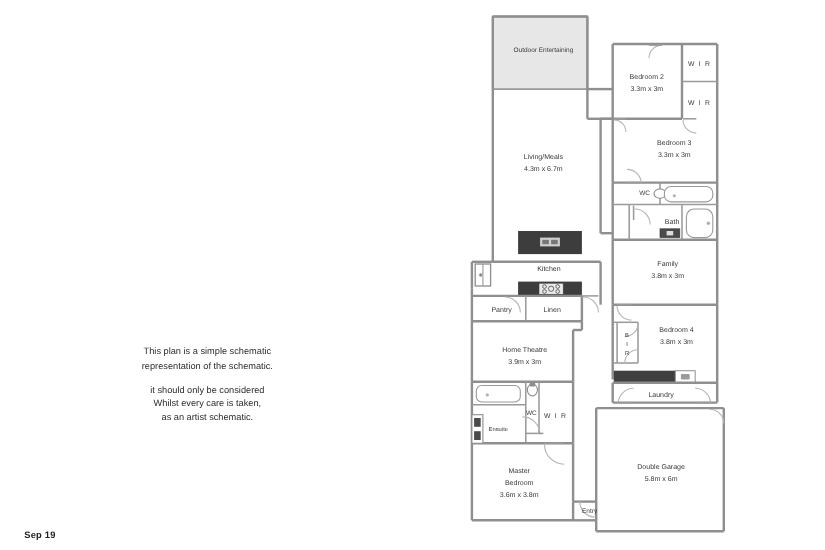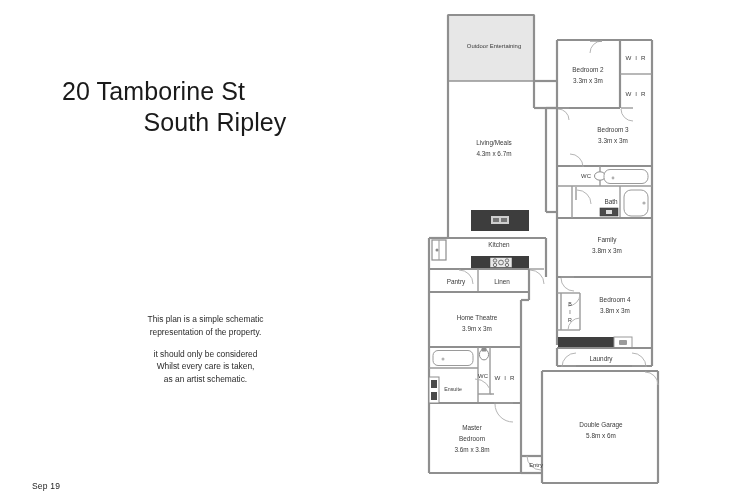--- a/index.html
+++ b/index.html
@@ -21,35 +21,35 @@
     font-size:25px;
     line-height:1.22;
     font-weight:400;
     letter-spacing:0.1px;
   }
   .title-line1{display:block;}
   .title-line2{display:block;text-align:center;padding-left:6px;}
 
   .disclaimer{
     position:absolute;
-    left:108px; top:313px;
+    left:91px; top:313px;
     width:195px;
     text-align:center;
     color:#2a2a2a;
     font-size:8.4px;
     line-height:1.52;
   }
   .disclaimer p{margin:0;}
   .disclaimer .gap{height:9px;}
 
   .datestamp{
     position:absolute;
-    left:32px; top:481px;
+    left:22px; top:481px;
     font-size:8.5px;
-    font-weight:normal;
+    font-weight:bold;
     color:#222;
     letter-spacing:0.2px;
   }
 
   
   #plan{position:absolute;left:0;top:0;width:750px;height:500px;}
   #plan svg{display:block;}
 
   .rm-label{
     font-family:"Liberation Sans", sans-serif;
@@ -60,28 +60,24 @@
   }
   .rm-label.small{font-size:5.9px;}
   .rm-label.tiny{font-size:5.3px;}
   .rm-label.wir{font-size:6.2px;letter-spacing:1.1px;}
 </style>
 </head>
 <body>
 
 <div id="page">
 
-  <div class="title-block">
-    <span class="title-line1">20 Tamborine St</span>
-    <span class="title-line2">South Ripley</span>
-  </div>
 
   <div class="disclaimer">
     <p>This plan is a simple schematic</p>
-    <p>representation of the property.</p>
+    <p>representation of the schematic.</p>
     <div class="gap"></div>
     <p>it should only be considered</p>
     <p>Whilst every care is taken,</p>
     <p>as an artist schematic.</p>
   </div>
 
   <div class="datestamp">Sep 19</div>
 
   <div id="plan">
   <svg width="750" height="500" viewBox="0 0 750 500" xmlns="http://www.w3.org/2000/svg">

